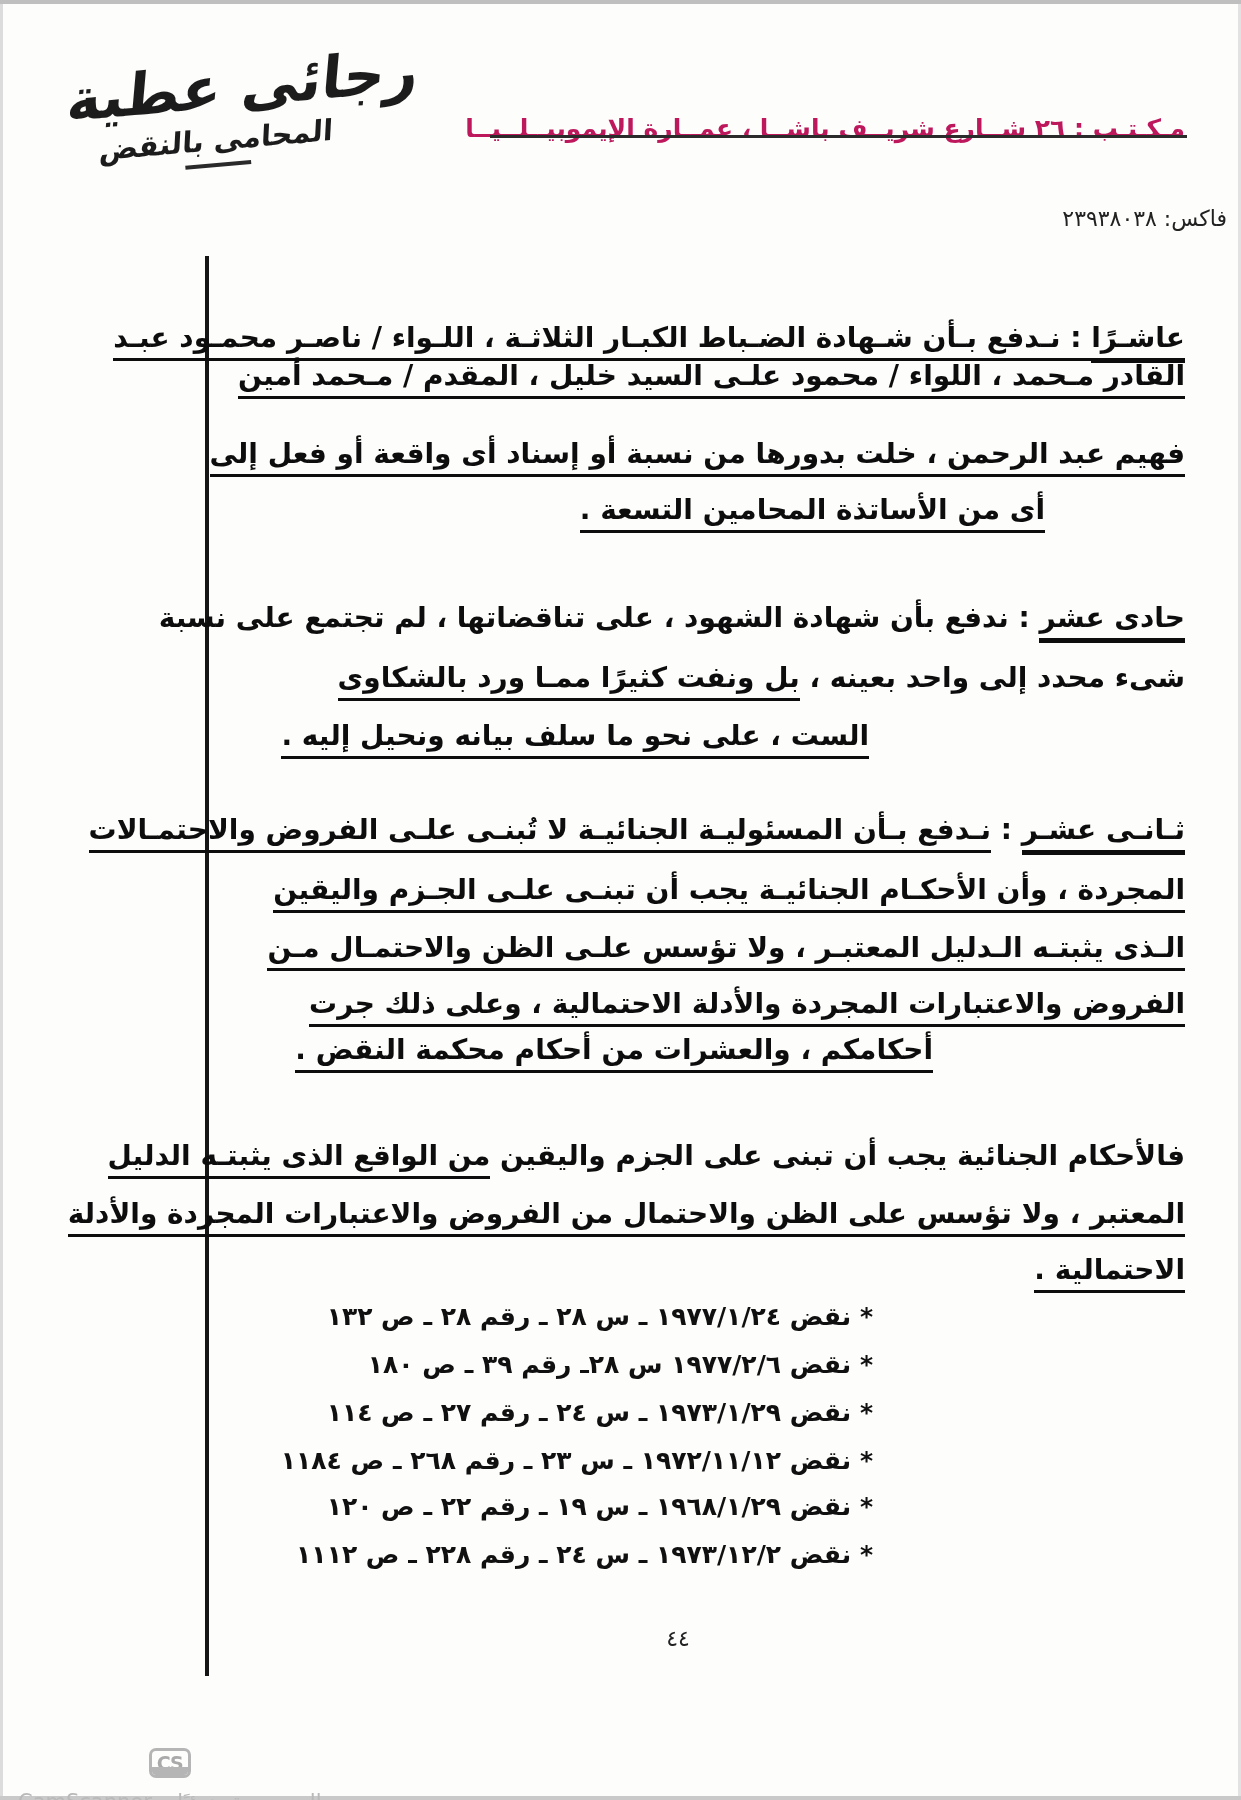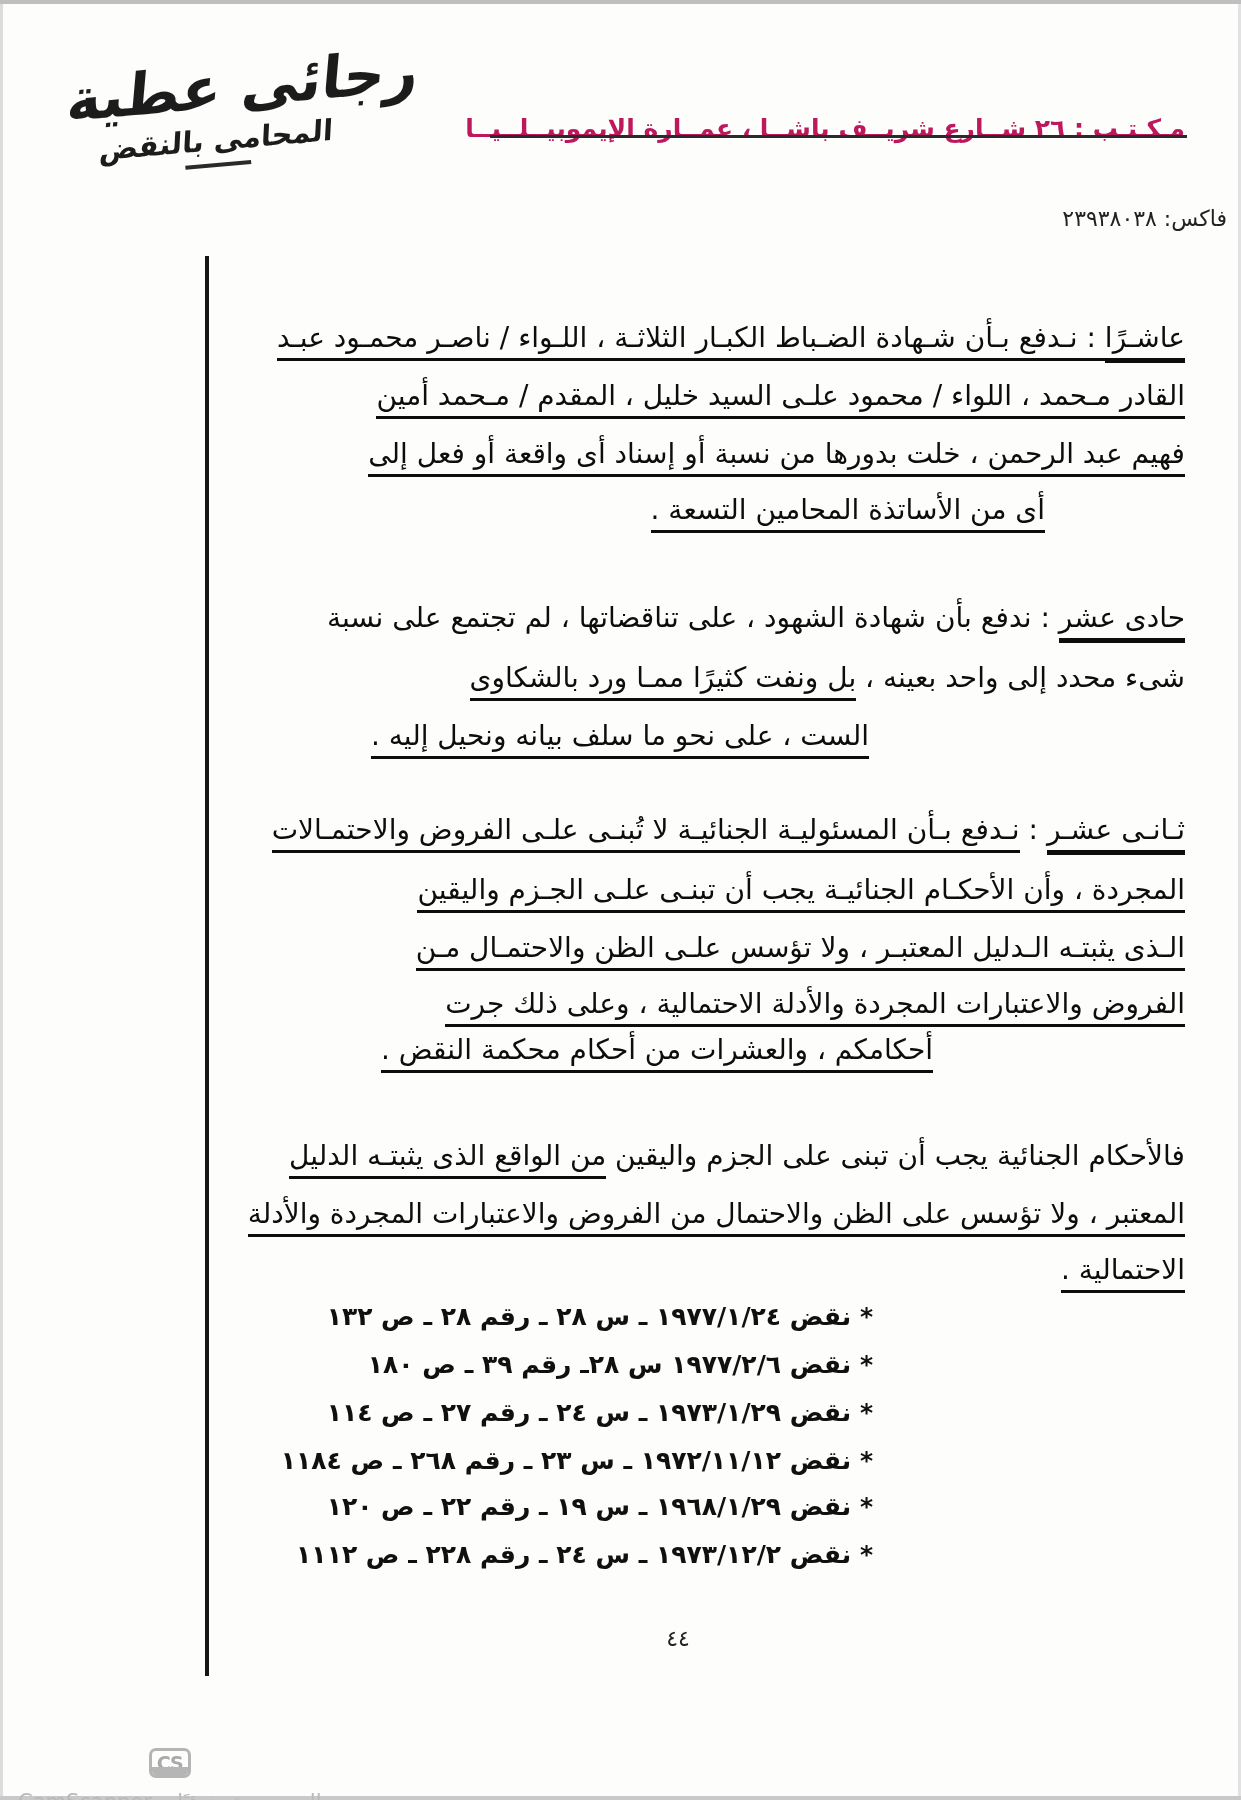--- a/index.html
+++ b/index.html
@@ -35,21 +35,21 @@
     font-size:22px; white-space:nowrap; color:#222; letter-spacing:1px;
   }
   .fax-line {
     position:absolute; top:206px; right:14px; direction:rtl;
     font-size:22px; white-space:nowrap; color:#222;
   }
   
   .margin-rule { position:absolute; left:205px; top:256px; width:4px; height:1420px; background:#151515; }
   .line {
     position:absolute; right:56px; direction:rtl; text-align:center;
-    font-size:28px; font-weight:normal; white-space:nowrap; color:#0d0d0d;
+    font-size:28px; font-weight:bold; white-space:nowrap; color:#0d0d0d;
     line-height:1.3;
   }
   .u  { border-bottom:3px solid #0d0d0d; padding-bottom:4px; }
   .uh { border-bottom:5px solid #0d0d0d; padding-bottom:4px; }
   .cite {
     position:absolute; right:368px; direction:rtl; text-align:right;
     font-size:25px; font-weight:bold; white-space:nowrap; color:#101010;
   }
   .page-number {
     position:absolute; top:1626px; left:628px; width:100px; text-align:center;
@@ -85,21 +85,21 @@
 
   <div class="office-line">مـكـتـب : ٢٦ شــارع شريــف باشــا ، عمــارة الإيموبيــلــيــا</div>
   <div class="header-rule"></div>
   <div class="fax-line">فاكس: ٢٣٩٣٨٠٣٨</div>
 
   <div class="margin-rule"></div>
 
   <div class="line" style="top:320px">
     <span class="uh">عاشـرًا</span><span class="u"> : نـدفع بـأن شـهادة الضـباط الكبـار الثلاثـة ، اللـواء / ناصـر محمـود عبـد</span>
   </div>
-  <div class="line" style="top:378px">
+  <div class="line" style="top:358px">
     <span class="u">القادر مـحمد ، اللواء / محمود علـى السيد خليل ، المقدم / مـحمد أمين</span>
   </div>
   <div class="line" style="top:436px">
     <span class="u">فهيم عبد الرحمن ، خلت بدورها من نسبة أو إسناد أى واقعة أو فعل إلى</span>
   </div>
   <div class="line" style="top:492px; right:196px">
     <span class="u">أى من الأساتذة المحامين التسعة .</span>
   </div>
 
   <div class="line" style="top:600px">

